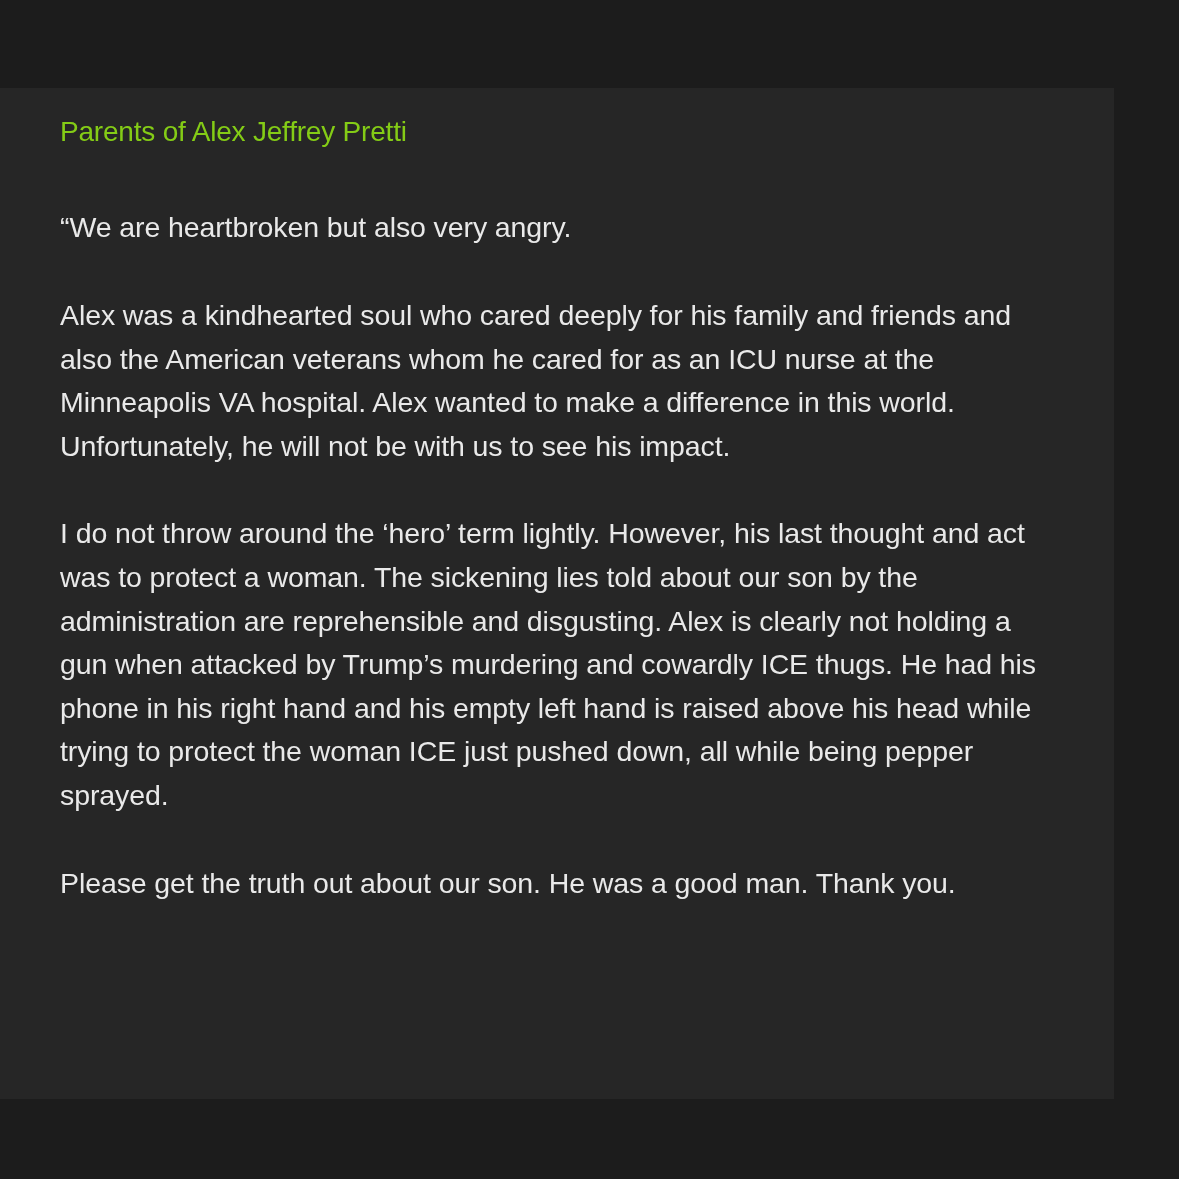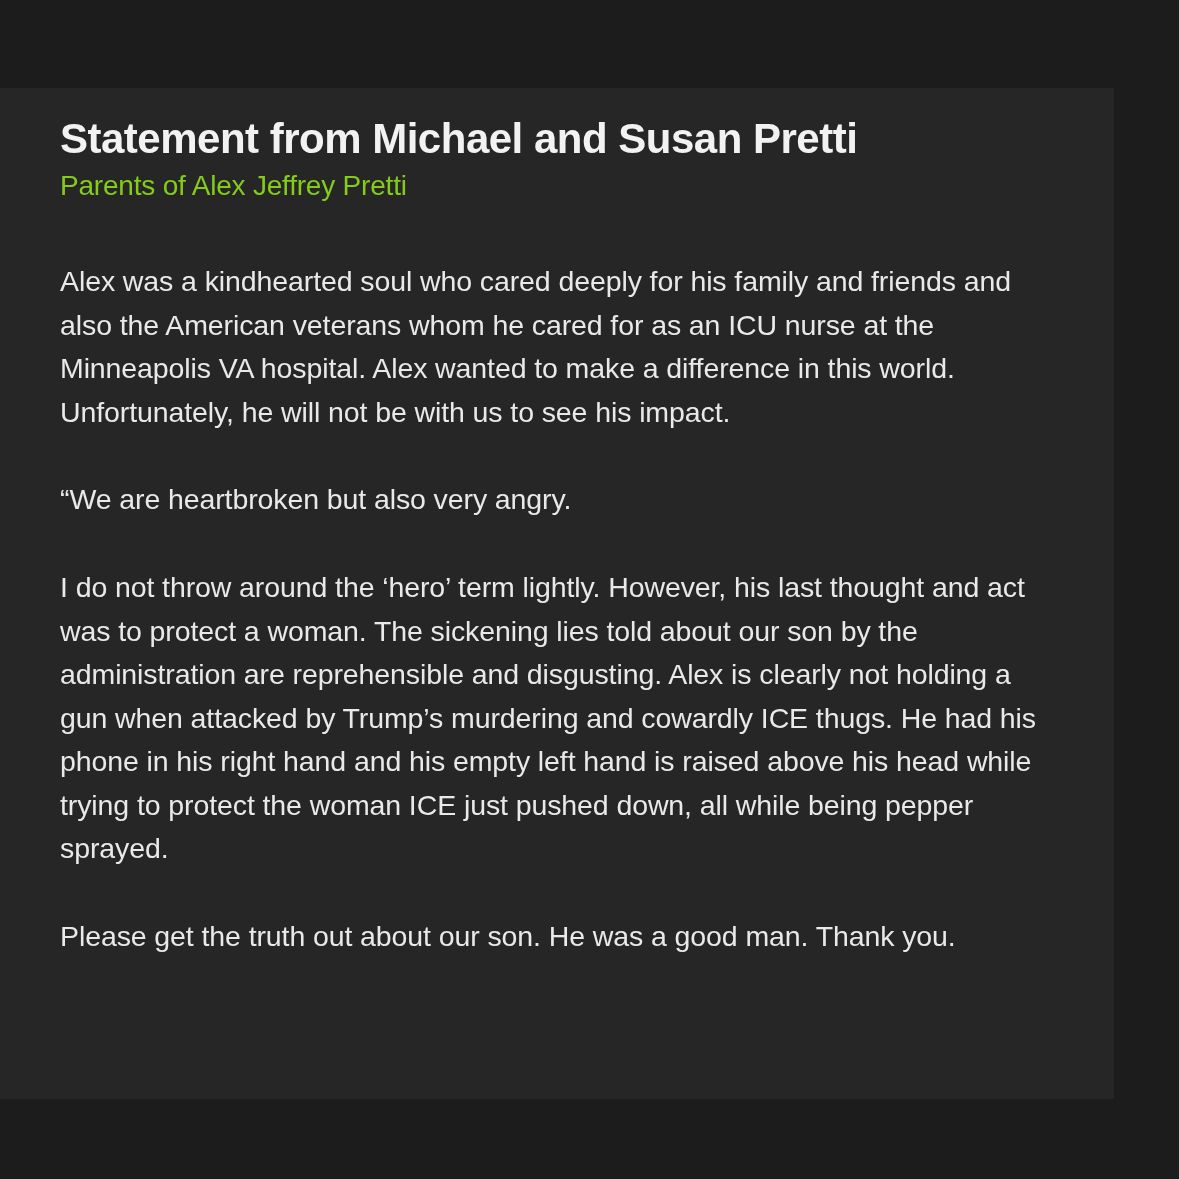--- a/index.html
+++ b/index.html
@@ -56,20 +56,19 @@
   }
   .para:last-child {
     margin-bottom: 12px;
   }
 </style>
 </head>
 <body>
 
 <div class="screen">
   <div class="card">
-    <h1 class="title">Statement from Michael and Susan Pretti</h1>
     <h2 class="subtitle">Parents of Alex Jeffrey Pretti</h2>
+    <p class="para">“We are heartbroken but also very angry.</p>
     <p class="para">Alex was a kindhearted soul who cared deeply for his family and friends and also the American veterans whom he cared for as an ICU nurse at the Minneapolis VA hospital. Alex wanted to make a difference in this world. Unfortunately, he will not be with us to see his impact.</p>
-    <p class="para">“We are heartbroken but also very angry.</p>
     <p class="para">I do not throw around the ‘hero’ term lightly. However, his last thought and act was to protect a woman. The sickening lies told about our son by the administration are reprehensible and disgusting. Alex is clearly not holding a gun when attacked by Trump’s murdering and cowardly ICE thugs. He had his phone in his right hand and his empty left hand is raised above his head while trying to protect the woman ICE just pushed down, all while being pepper sprayed.</p>
     <p class="para">Please get the truth out about our son. He was a good man. Thank you.</p>
   </div>
 </div>
 
 </body></html>

